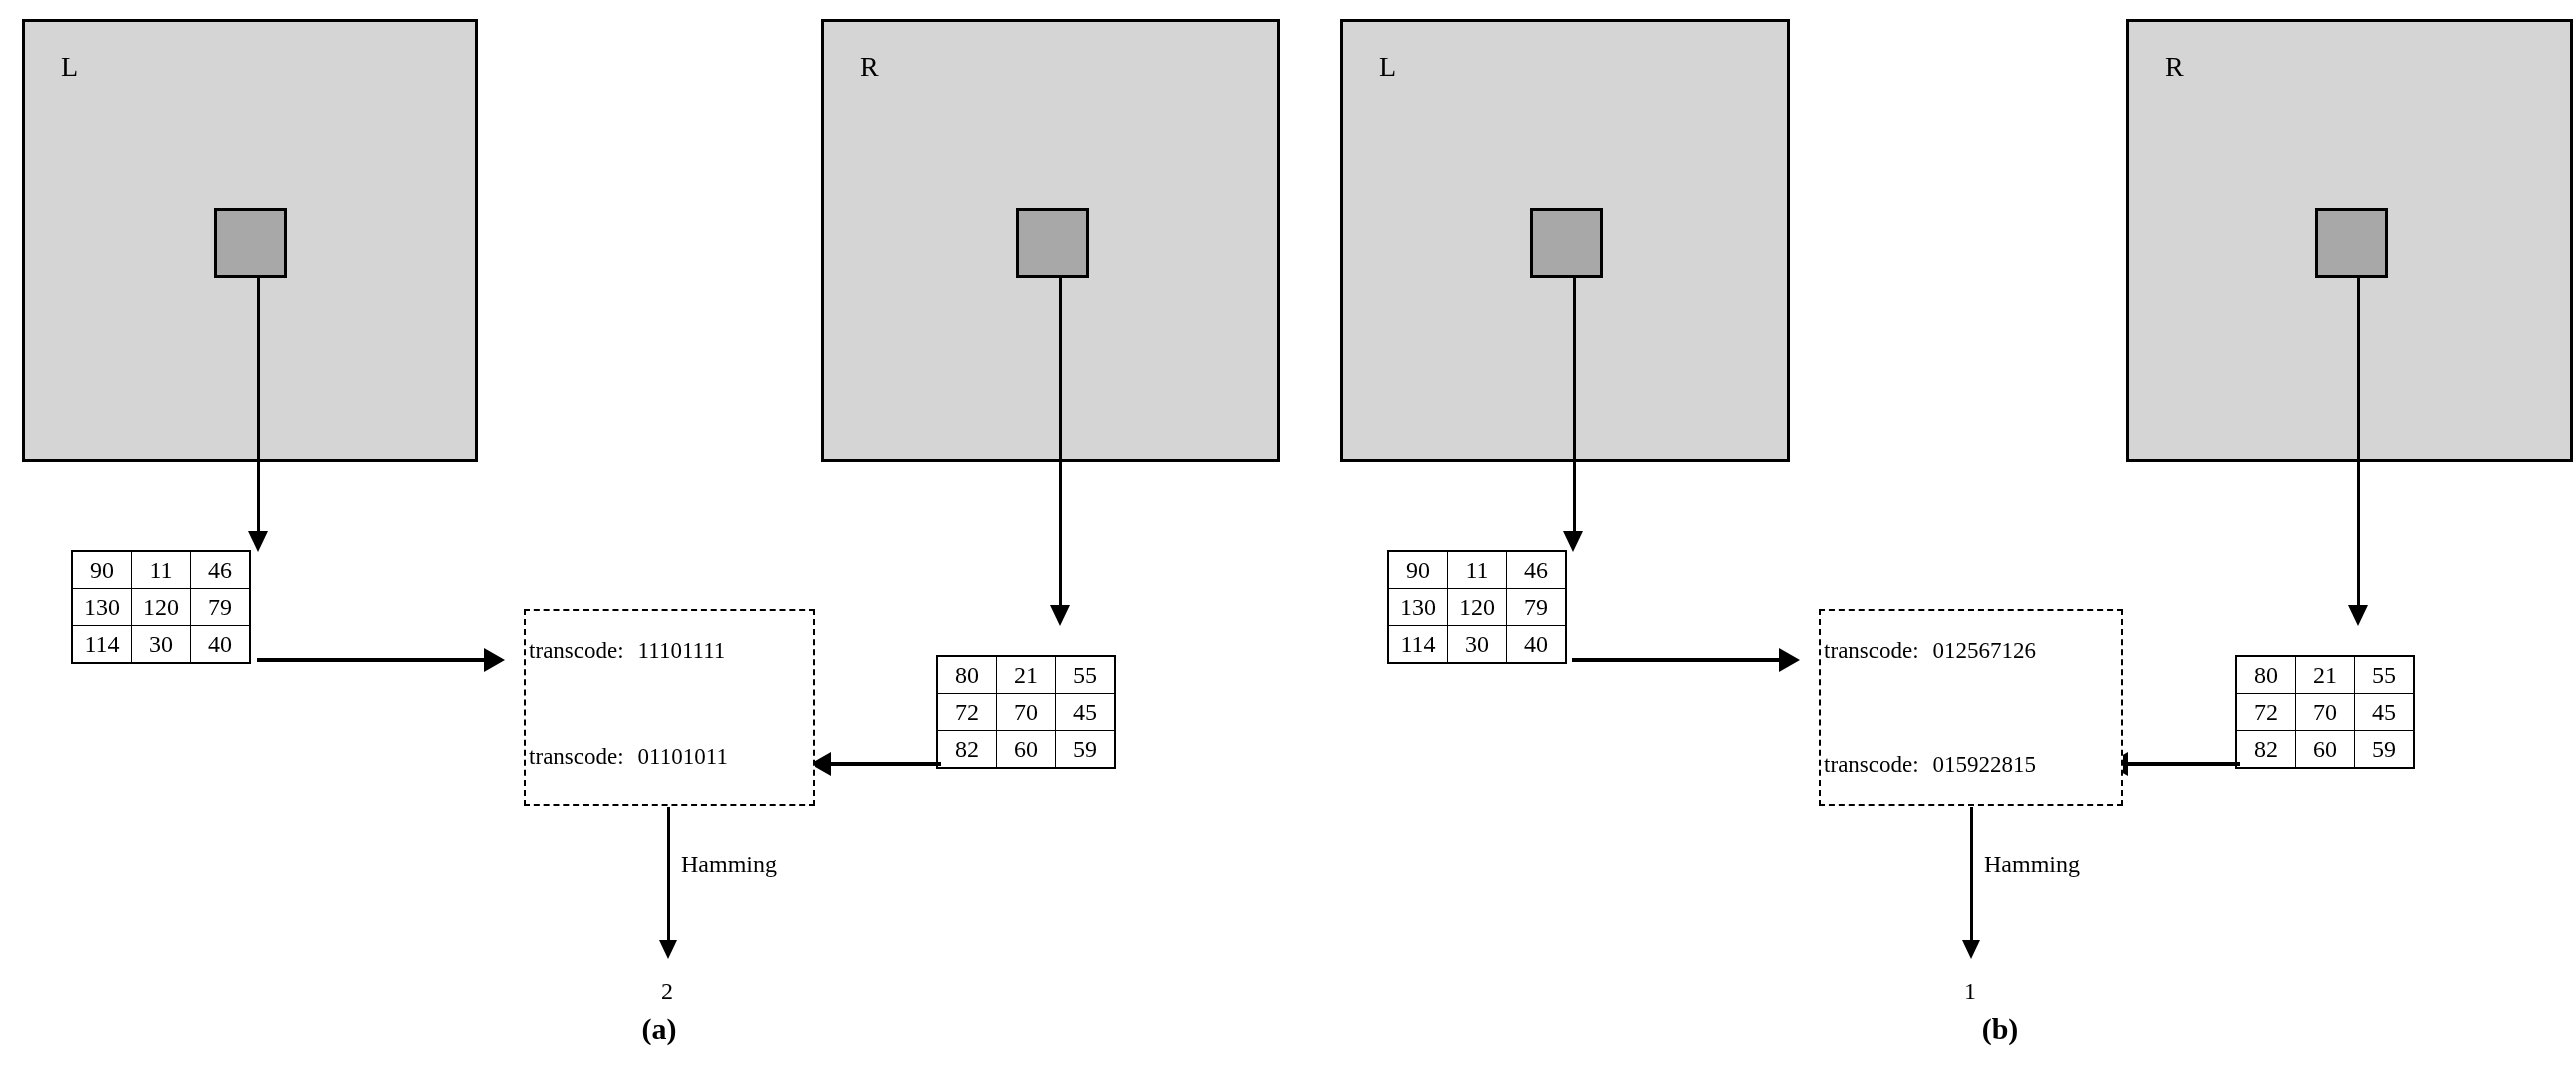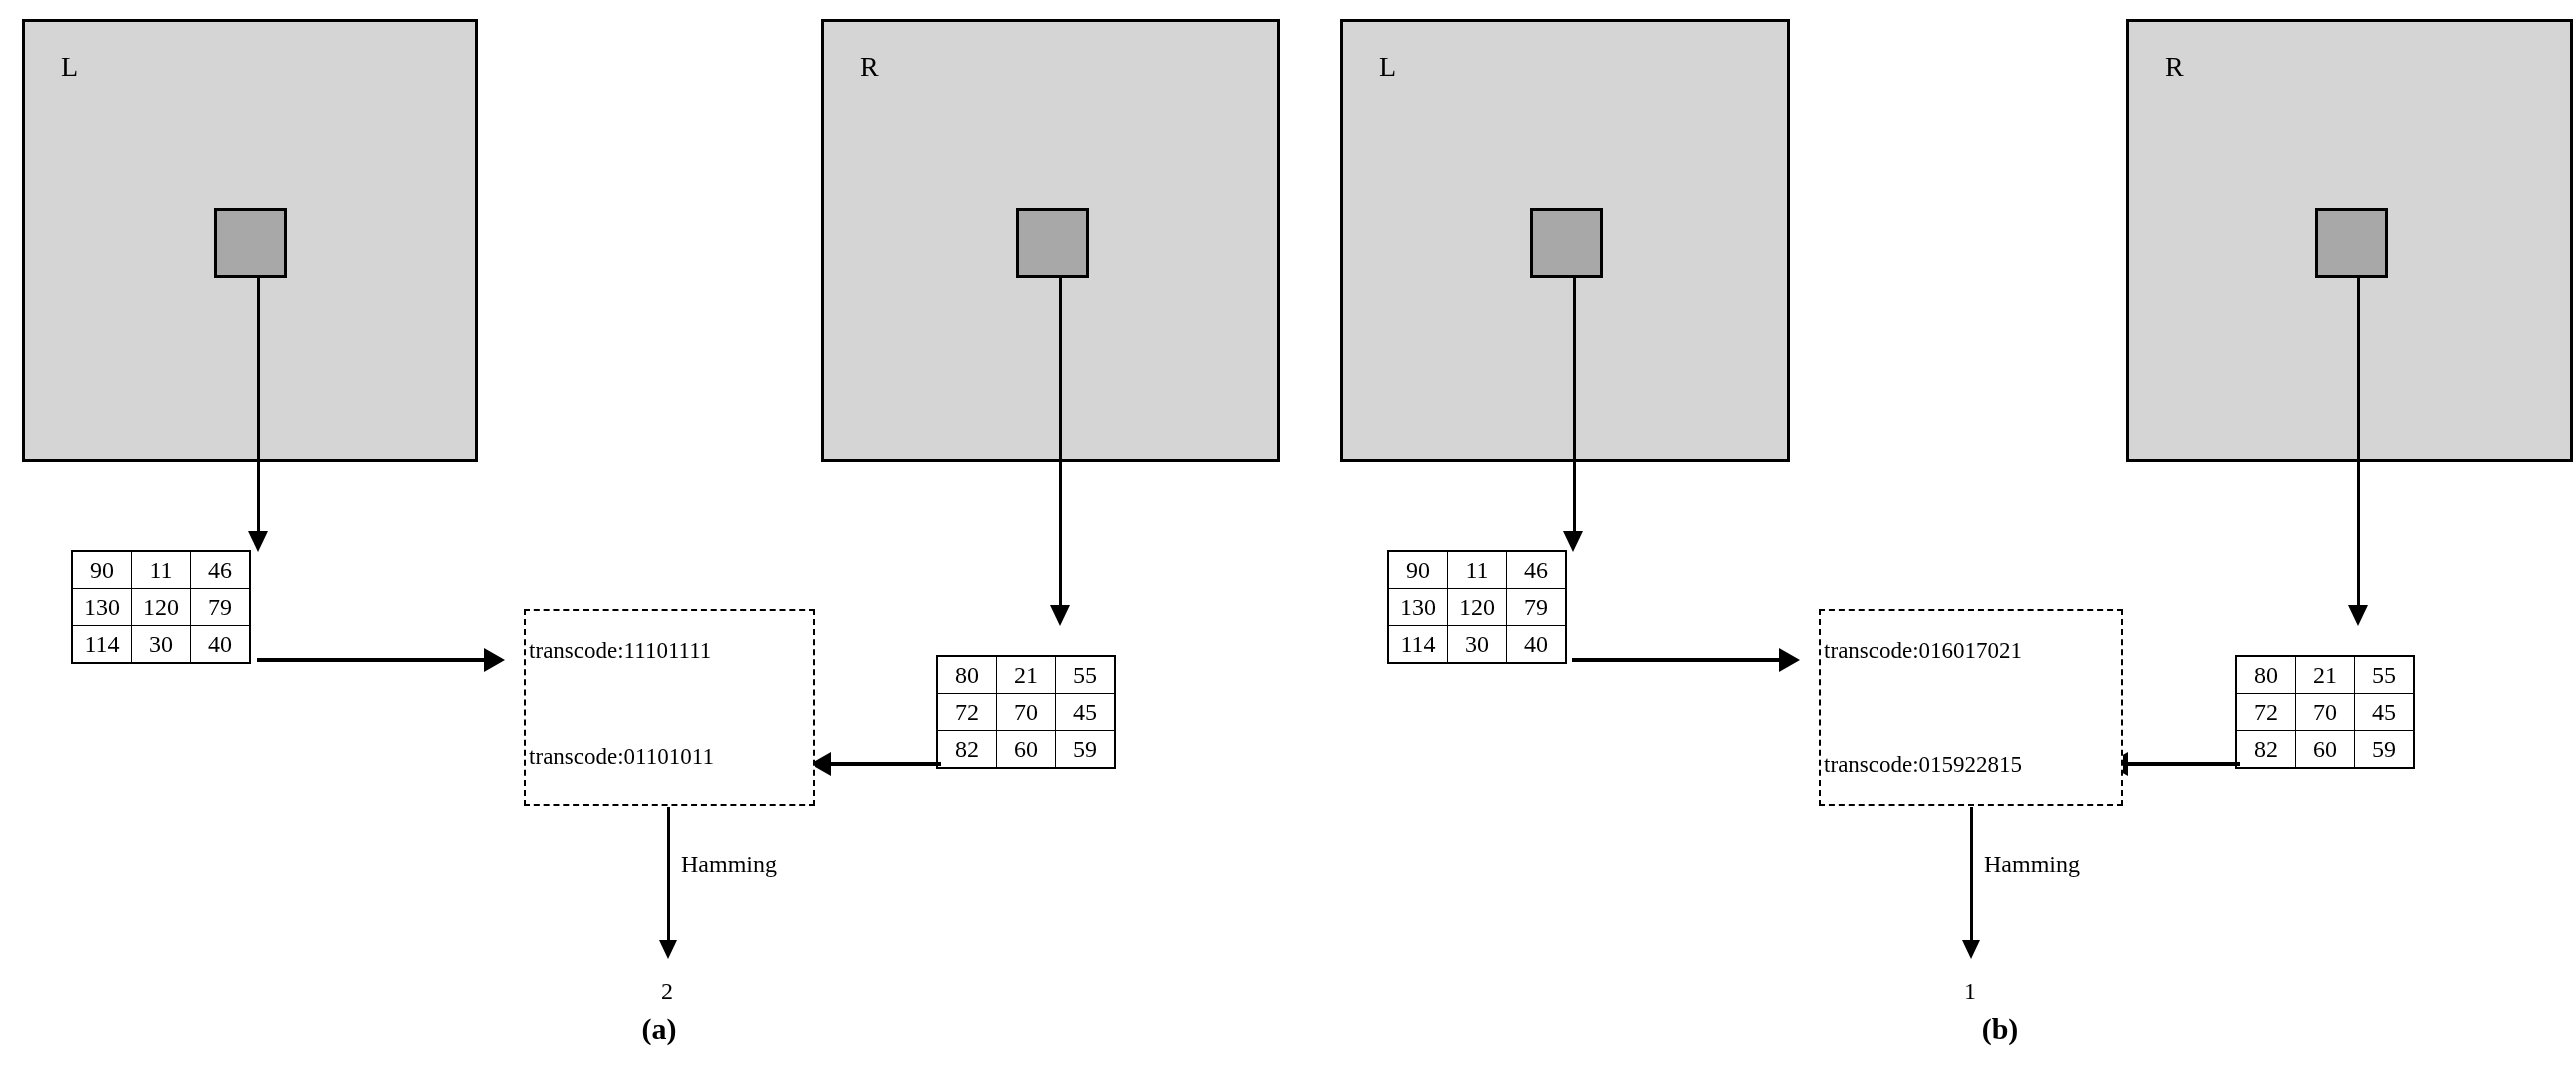--- a/index.html
+++ b/index.html
@@ -101,21 +101,21 @@
   }
   .code-line {
     position: absolute;
     left: 3.1px;
     white-space: nowrap;
     font-size: 23px;
     font-family: "Liberation Serif", "DejaVu Serif", serif;
     line-height: 1;
   }
   .code-line .lbl { letter-spacing: 0px; }
-  .code-line .bits { }
+  .code-line .bits { margin-left: 14px; }
 
   
   .hline {
     position: absolute;
     height: 4.4px;
     background: #000000;
   }
   .hhead-right {
     position: absolute;
     width: 0;
@@ -312,21 +312,21 @@
       </table>
 
     <div class="hline" style="left:284px; top:658px; width:212px;"></div>
     <div class="hhead-right" style="left:491px; top:648px;"></div>
 
     <div class="hline" style="left:840px; top:762px; width:112px;"></div>
     <div class="hhead-left" style="left:819px; top:752px;"></div>
 
     <div class="code-box" style="left:531px; top:609px; width:304px; height:197px;">
       <div class="code-line" style="top:28px;">
-        <span class="lbl">transcode:</span><span class="bits">016017021</span>
+        <span class="lbl">transcode:</span><span class="bits">012567126</span>
       </div>
       <div class="code-line" style="top:142px;">
         <span class="lbl">transcode:</span><span class="bits">015922815</span>
       </div>
     </div>
 
     <div class="ham-line" style="left:682px; top:807px; height:140px;"></div>
     <div class="ham-head" style="left:674px; top:940px;"></div>
     <div class="ham-label" style="left:696px; top:852px;">Hamming</div>
     <div class="ham-value" style="left:652px; top:979px; width:60px;">1</div>

